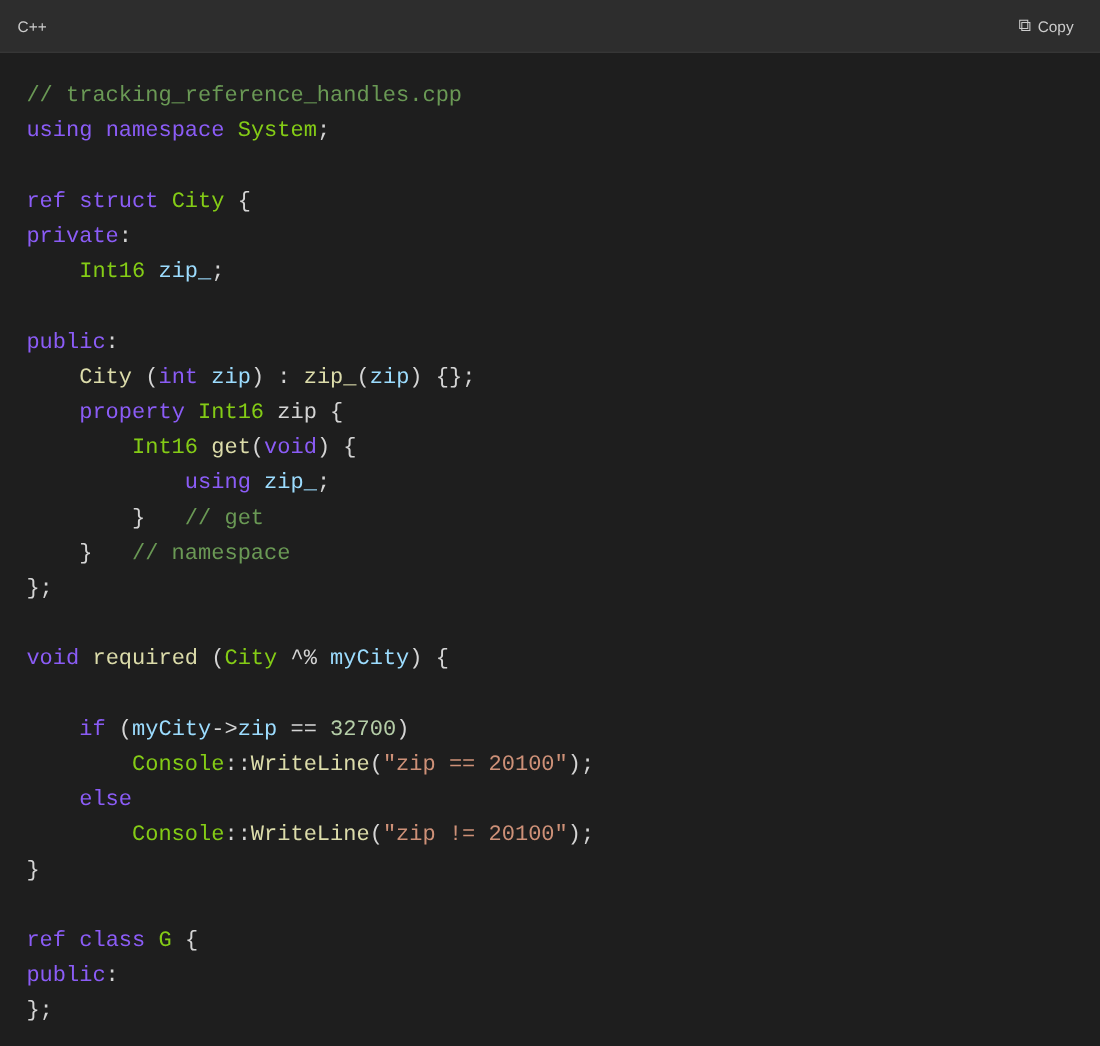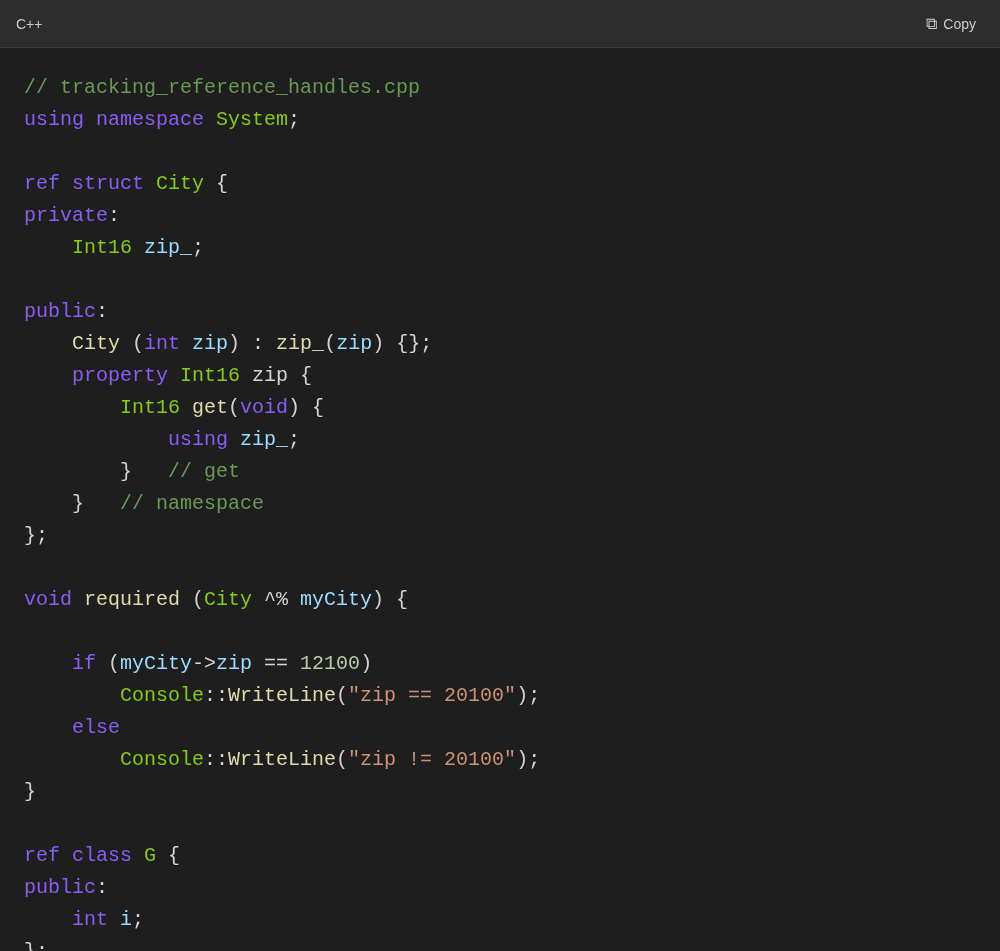--- a/index.html
+++ b/index.html
@@ -114,33 +114,32 @@
   <span class="code-line"><span class="c-plain">    }   </span><span class="c-comment">// namespace</span></span>
 
   <span class="code-line"><span class="c-plain">};</span></span>
 
   <span class="code-line"> </span>
 
   <span class="code-line"><span class="c-keyword">void</span><span class="c-plain"> </span><span class="c-func">required</span><span class="c-plain"> (</span><span class="c-type">City</span><span class="c-plain"> ^% </span><span class="c-param">myCity</span><span class="c-plain">) {</span></span>
 
   <span class="code-line"><span class="c-plain">    </span></span>
 
-  <span class="code-line"><span class="c-plain">    </span><span class="c-keyword">if</span><span class="c-plain"> (</span><span class="c-param">myCity</span><span class="c-plain">-&gt;</span><span class="c-param">zip</span><span class="c-plain"> == </span><span class="c-number">12100</span><span class="c-plain">)</span></span>
+  <span class="code-line"><span class="c-plain">    </span><span class="c-keyword">if</span><span class="c-plain"> (</span><span class="c-param">myCity</span><span class="c-plain">-&gt;</span><span class="c-param">zip</span><span class="c-plain"> == </span><span class="c-number">32700</span><span class="c-plain">)</span></span>
 
   <span class="code-line"><span class="c-plain">        </span><span class="c-type">Console</span><span class="c-plain">::</span><span class="c-func">WriteLine</span><span class="c-plain">(</span><span class="c-string">"zip == 20100"</span><span class="c-plain">);</span></span>
 
   <span class="code-line"><span class="c-plain">    </span><span class="c-keyword">else</span></span>
 
   <span class="code-line"><span class="c-plain">        </span><span class="c-type">Console</span><span class="c-plain">::</span><span class="c-func">WriteLine</span><span class="c-plain">(</span><span class="c-string">"zip != 20100"</span><span class="c-plain">);</span></span>
 
   <span class="code-line"><span class="c-plain">}</span></span>
 
   <span class="code-line"> </span>
 
   <span class="code-line"><span class="c-keyword">ref</span><span class="c-plain"> </span><span class="c-keyword">class</span><span class="c-plain"> </span><span class="c-type">G</span><span class="c-plain"> {</span></span>
 
   <span class="code-line"><span class="c-keyword">public</span><span class="c-plain">:</span></span>
 
-  <span class="code-line"><span class="c-plain">    </span><span class="c-keyword">int</span><span class="c-plain"> </span><span class="c-param">i</span><span class="c-plain">;</span></span>
 
   <span class="code-line"><span class="c-plain">};</span></span>
 
 </div>
 
 </body></html>

